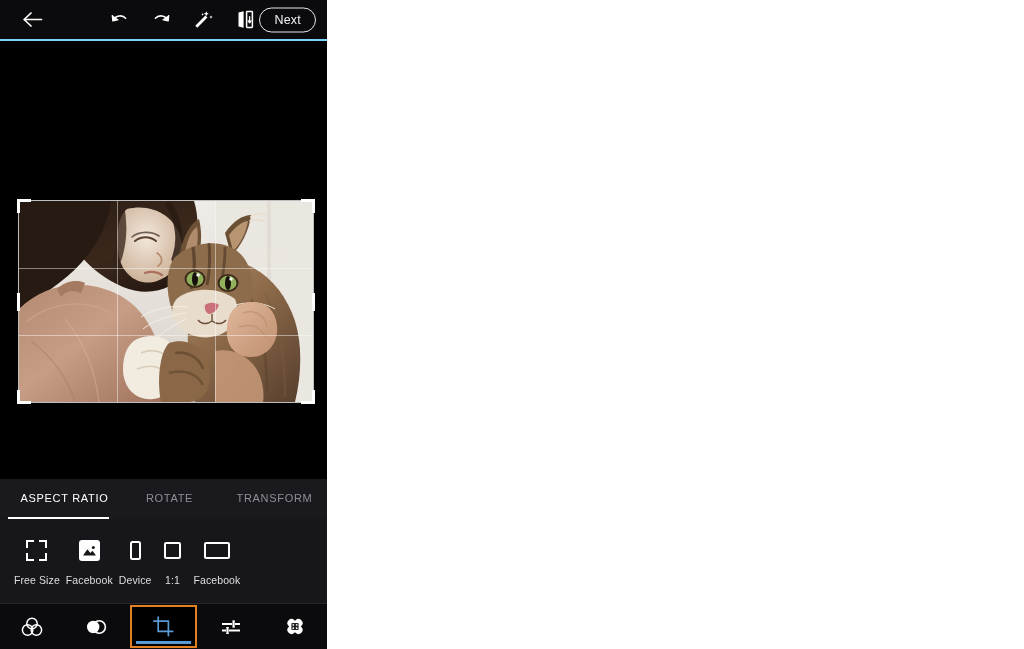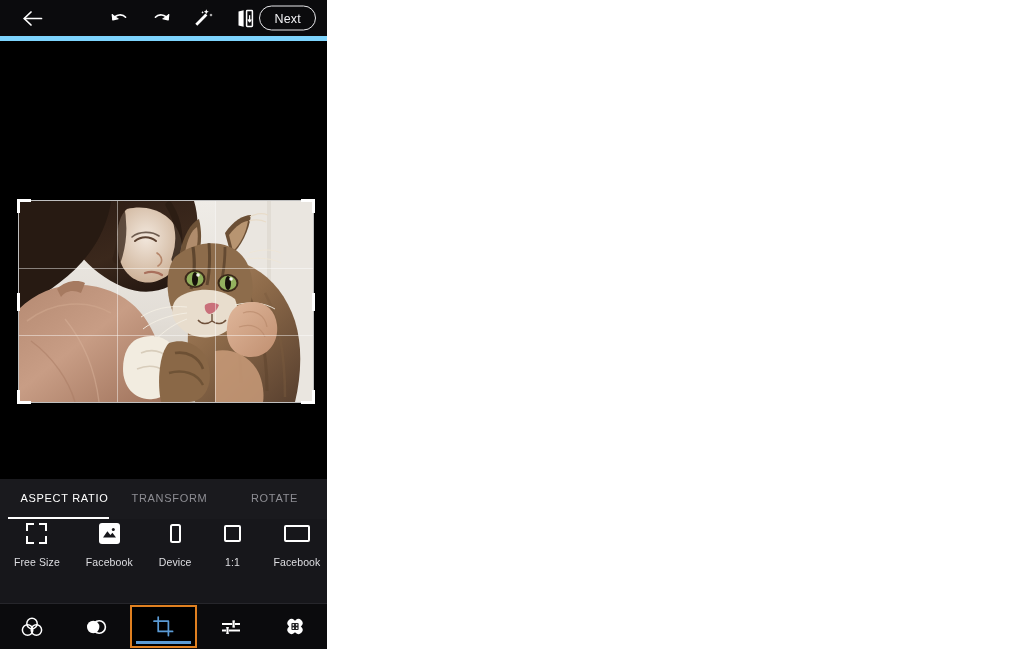--- a/index.html
+++ b/index.html
@@ -16,21 +16,21 @@
     display:flex; flex-direction:column;
     overflow:hidden;
   }
 
   
   .topbar {
     position:relative;
     height:41px; flex:0 0 41px;
     background:#0b0b0d;
     display:flex; align-items:center;
-    border-bottom:5px solid #7dd3fc;
+    border-bottom:2px solid #7dd3fc;
     text-decoration:underline;
   }
   .back-btn {
     position:absolute; left:19px; top:50%;
     transform:translateY(-50%);
     width:26px; height:26px;
     display:flex; align-items:center; justify-content:center;
     cursor:pointer;
   }
   .tool-icons {
@@ -124,23 +124,23 @@
     content:"";
     position:absolute;
     left:8px; right:8px; bottom:0;
     height:2px; background:#ffffff;
   }
 
   
   .ratiostrip {
     flex:0 0 85px; height:85px;
     background:#17171b;
-    display:flex; align-items:flex-start;
+    display:flex; align-items:center;
     padding-left:14px;
-    gap:26px;
+    gap:6px;
     overflow:hidden;
     border-bottom:1px solid #26262b;
   }
   .ratio-item {
     flex:0 0 auto;
     display:flex; flex-direction:column;
     align-items:center; justify-content:center;
     cursor:pointer;
     min-width:30px;
   }
@@ -401,22 +401,22 @@
       <div class="handle h-bl-b"></div>
       <div class="handle h-br-a"></div>
       <div class="handle h-br-b"></div>
       <div class="handle h-ml"></div>
       <div class="handle h-mr"></div>
     </div>
   </div>
 
   <div class="modebar">
     <div class="mtab active">ASPECT RATIO</div>
+    <div class="mtab">ROTATE</div>
     <div class="mtab">TRANSFORM</div>
-    <div class="mtab">ROTATE</div>
   </div>
 
   <div class="ratiostrip">
 
     <div class="ratio-item">
       <div class="ratio-ic">
         <div class="gl-free">
             <i class="c1"></i>
             <i class="c2"></i>
             <i class="c3"></i>

